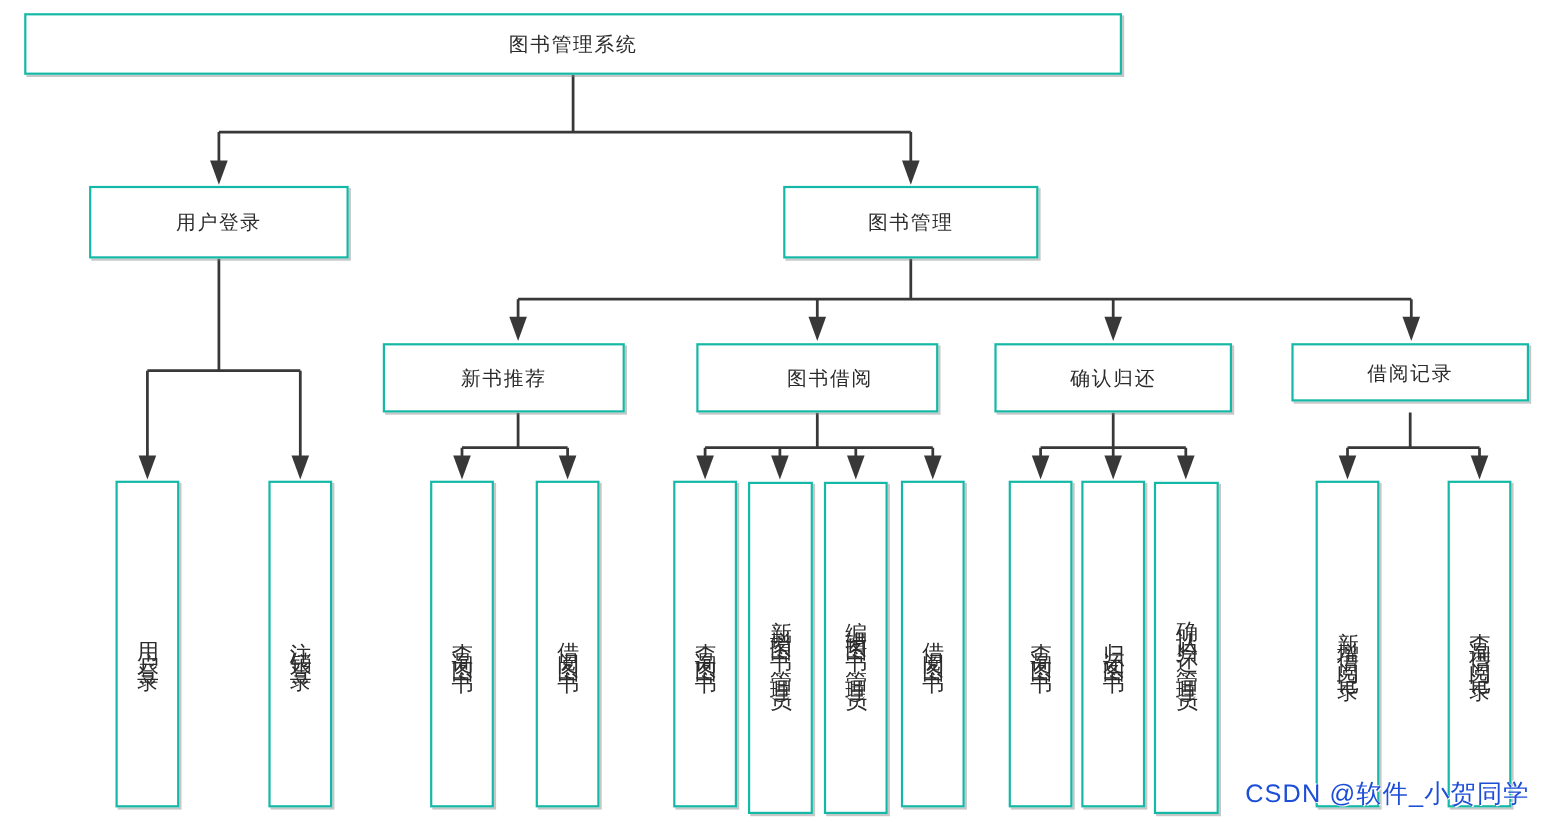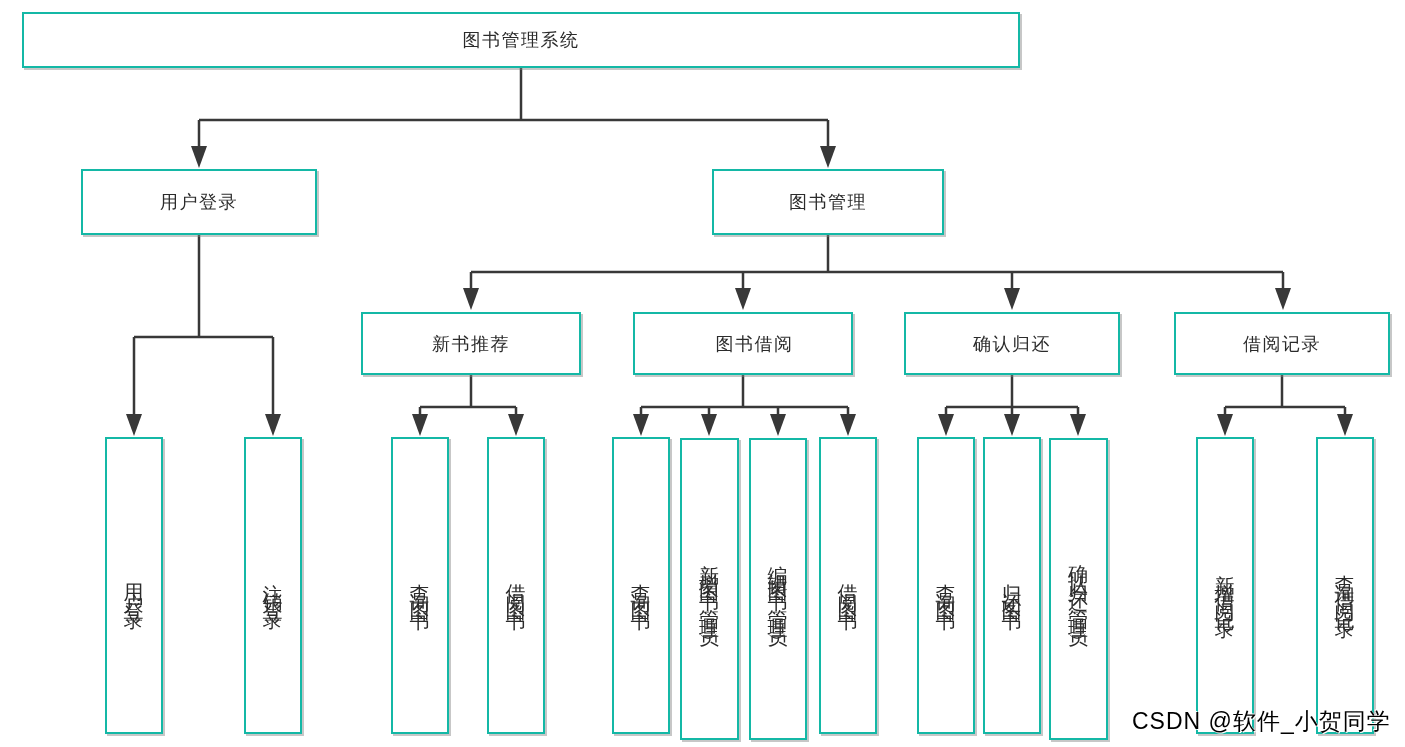--- a/index.html
+++ b/index.html
@@ -47,21 +47,21 @@
     letter-spacing: 9px;
     line-height: 1;
     color: #2b2b2b;
     white-space: nowrap;
   }
   .watermark {
     position: absolute;
     left: 1132px;
     top: 706px;
     font-size: 23px;
-    color: #000000;
+    color: #1d4ed8;
     letter-spacing: 1px;
     white-space: nowrap;
     z-index: 5;
     text-shadow: 1px 1px 0 #ffffff, -1px -1px 0 #ffffff;
   }
 </style>
 </head>
 <body>
 
 <div class="canvas">
@@ -120,30 +120,30 @@
     <span>图书管理系统</span>
   </div>
 
   <div class="node" style="left:81px; top:169px; width:236px; height:66px;">
     <span>用户登录</span>
   </div>
   <div class="node" style="left:712px; top:169px; width:232px; height:66px;">
     <span>图书管理</span>
   </div>
 
-  <div class="node" style="left:361px; top:312px; width:220px; height:63px;">
+  <div class="node" style="left:348px; top:312px; width:220px; height:63px;">
     <span>新书推荐</span>
   </div>
   <div class="node" style="left:633px; top:312px; width:220px; height:63px;padding-left:23px;">
     <span>图书借阅</span>
   </div>
   <div class="node" style="left:904px; top:312px; width:216px; height:63px;">
     <span>确认归还</span>
   </div>
-  <div class="node" style="left:1174px; top:312px; width:216px; height:63px;">
+  <div class="node" style="left:1174px; top:312px; width:216px; height:53px;">
     <span>借阅记录</span>
   </div>
 
   <div class="node leaf" style="left:105px; top:437px; width:58px; height:297px;">
     <span>用户登录</span>
   </div>
   <div class="node leaf" style="left:244px; top:437px; width:58px; height:297px;">
     <span>注销登录</span>
   </div>
 

